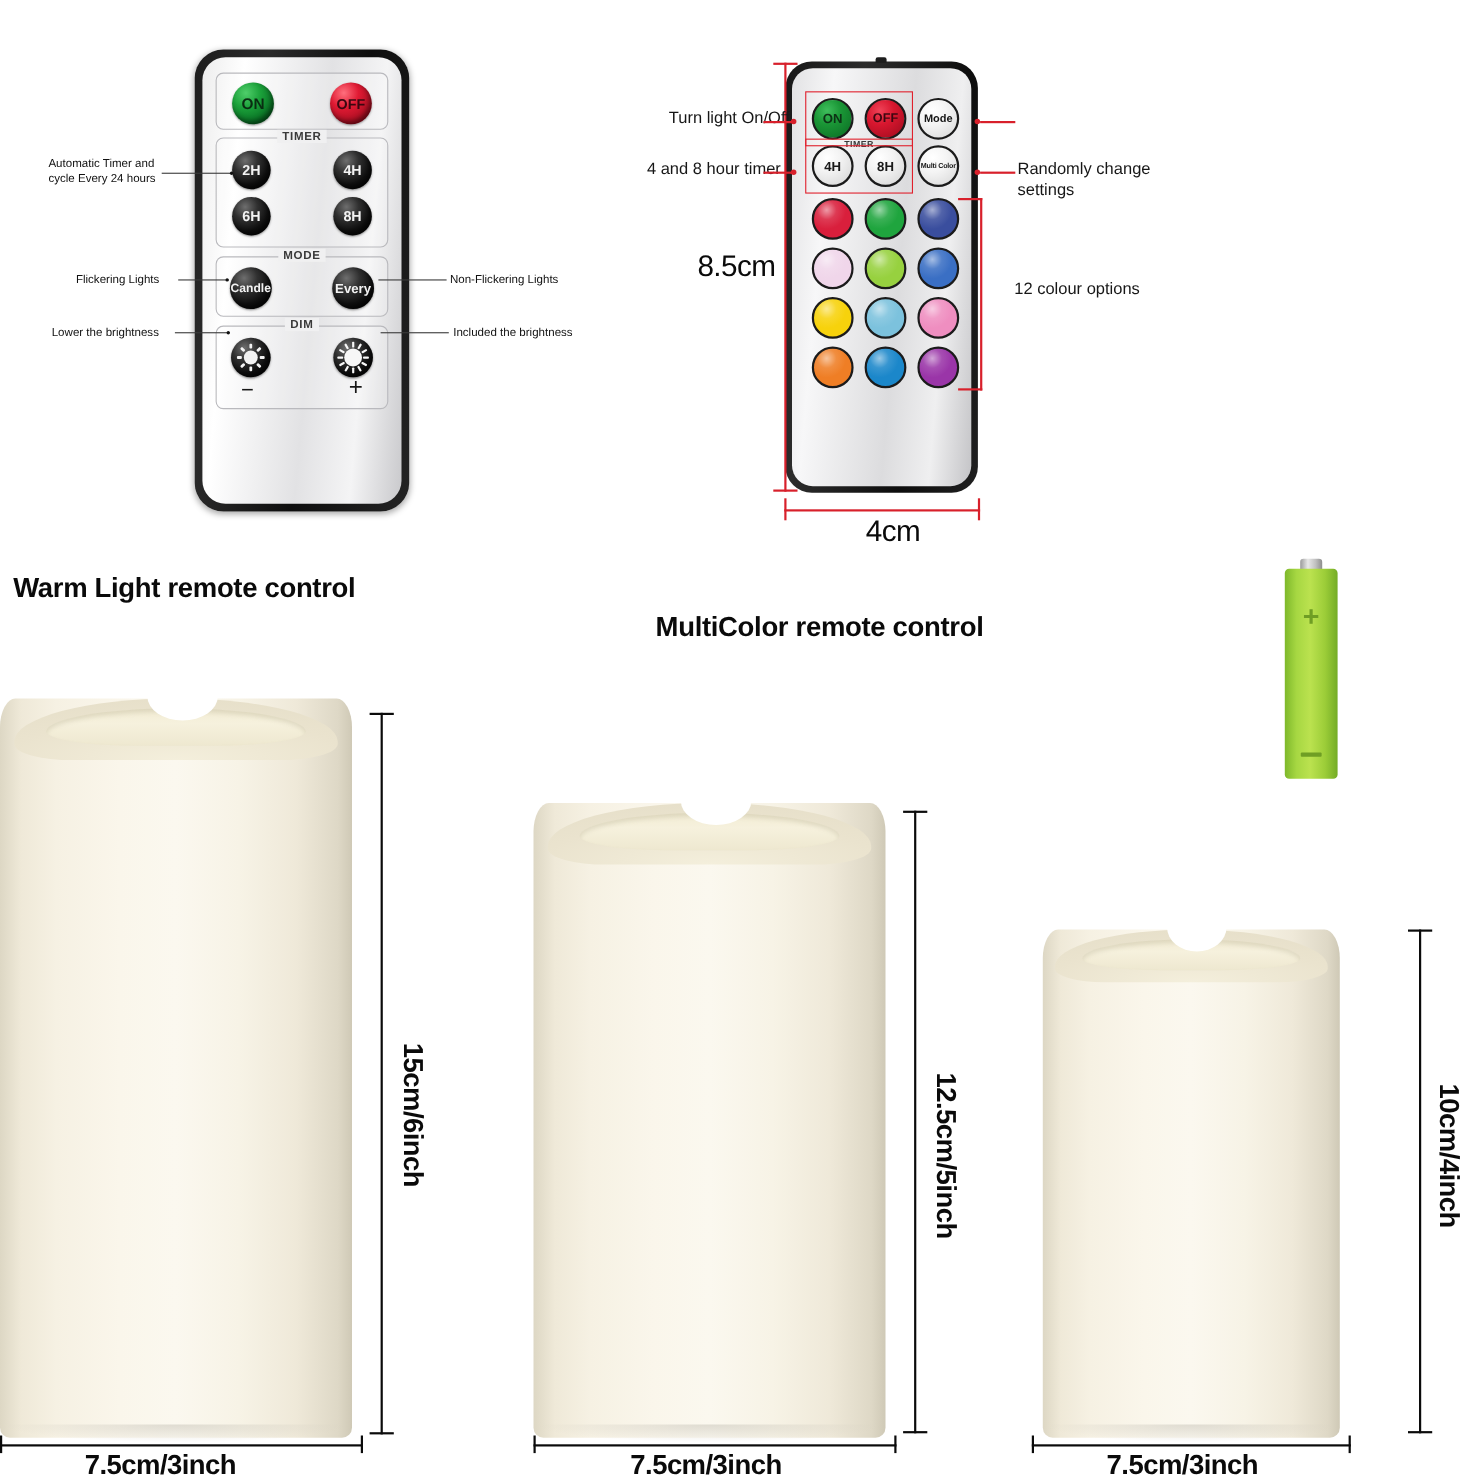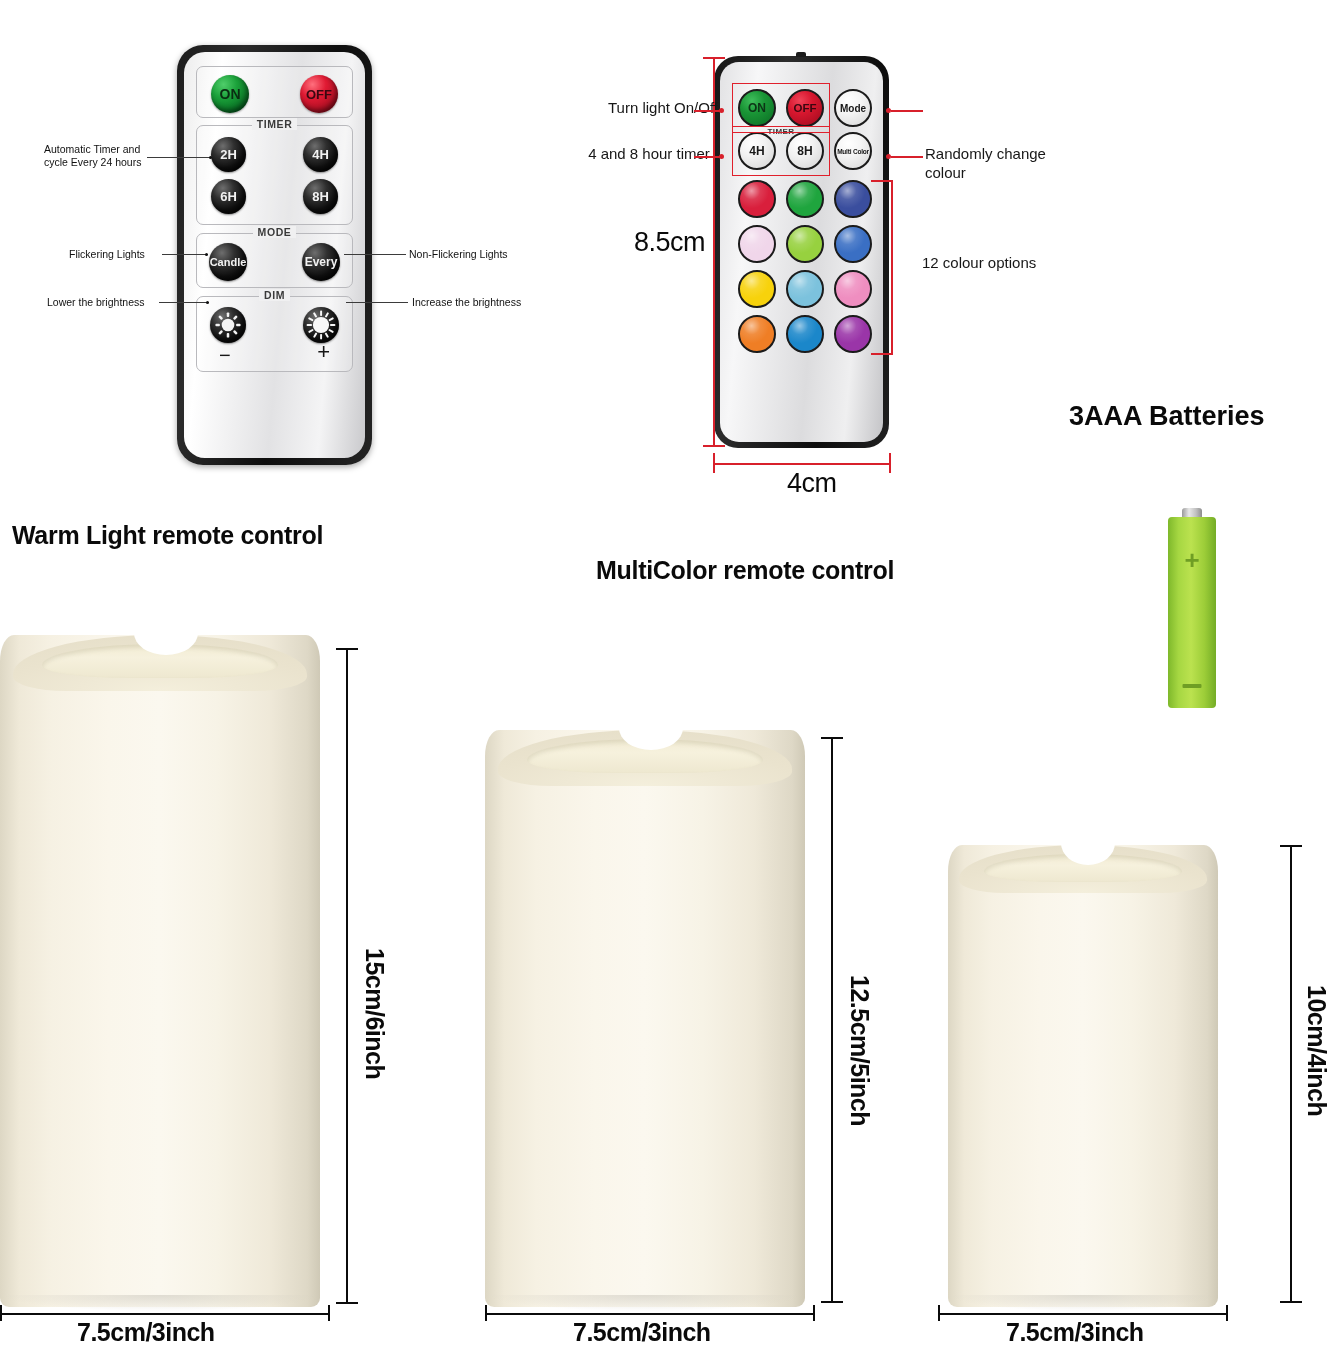--- a/index.html
+++ b/index.html
@@ -270,21 +270,21 @@
   <div class="leader" style="left:162px;top:254px;width:46px;"></div>
   <div class="dot" style="left:205px;top:252.5px;"></div>
 
   <div class="ann-right" style="left:409px;top:248px;width:140px;">Non-Flickering Lights</div>
   <div class="leader" style="left:344px;top:254px;width:62px;"></div>
 
   <div class="ann-left" style="left:47px;top:296px;width:120px;">Lower the brightness</div>
   <div class="leader" style="left:159px;top:302px;width:50px;"></div>
   <div class="dot" style="left:206px;top:300.5px;"></div>
 
-  <div class="ann-right" style="left:412px;top:296px;width:150px;">Increase the brightness</div>
+  <div class="ann-right" style="left:412px;top:296px;width:150px;">Included the brightness</div>
   <div class="leader" style="left:346px;top:302px;width:62px;"></div>
 
   <div class="caption" style="left:12px;top:521px;">Warm Light remote control</div>
 
   <div class="abs" id="mc-remote">
     <div class="mc-nub"></div>
     <div id="mc-face">
 
       <div class="mcbtn" style="left:18px;top:27px;width:38px;height:38px;
            background: radial-gradient(circle at 35% 28%, #3fbe5c 0%, #1a9636 38%, #0a6b23 100%);
@@ -357,31 +357,30 @@
   <div class="mc-ann" style="left:578px;top:145px;width:142px;text-align:center;">4 and 8 hour timer</div>
   <div class="redline" style="left:694px;top:156px;width:28px;height:1.6px;"></div>
   <div class="reddot" style="left:719px;top:154px;"></div>
 
   <div class="redline" style="left:891px;top:110px;width:32px;height:1.6px;"></div>
   <div class="reddot" style="left:886px;top:108px;"></div>
 
   <div class="redline" style="left:891px;top:156px;width:32px;height:1.6px;"></div>
   <div class="reddot" style="left:886px;top:154px;"></div>
   <div class="mc-ann" style="left:925px;top:145px;width:195px;white-space:pre-line;">Randomly change
-colour</div>
+settings</div>
 
   <div class="redline" style="left:891px;top:180px;width:1.8px;height:175px;"></div>
   <div class="redline" style="left:871px;top:180px;width:22px;height:1.6px;"></div>
   <div class="redline" style="left:871px;top:353px;width:22px;height:1.6px;"></div>
   <div class="mc-ann" style="left:922px;top:254px;width:200px;">12 colour options</div>
 
   <div class="caption" style="left:596px;top:521px;margin-top:35px;">MultiColor remote control</div>
 
   <div class="battery-title" style="left:1069px;top:400px;width:250px;">
-    <div>3AAA Batteries</div>
   </div>
   <div class="abs" id="battery-wrap">
     <div class="bat-cap"></div>
     <div class="bat-body">
       <div class="bat-plus">+</div>
       <div class="bat-minus"></div>
     </div>
   </div>
 
   <div class="candle" style="left:0px;top:635px;width:320px;height:672px;">

